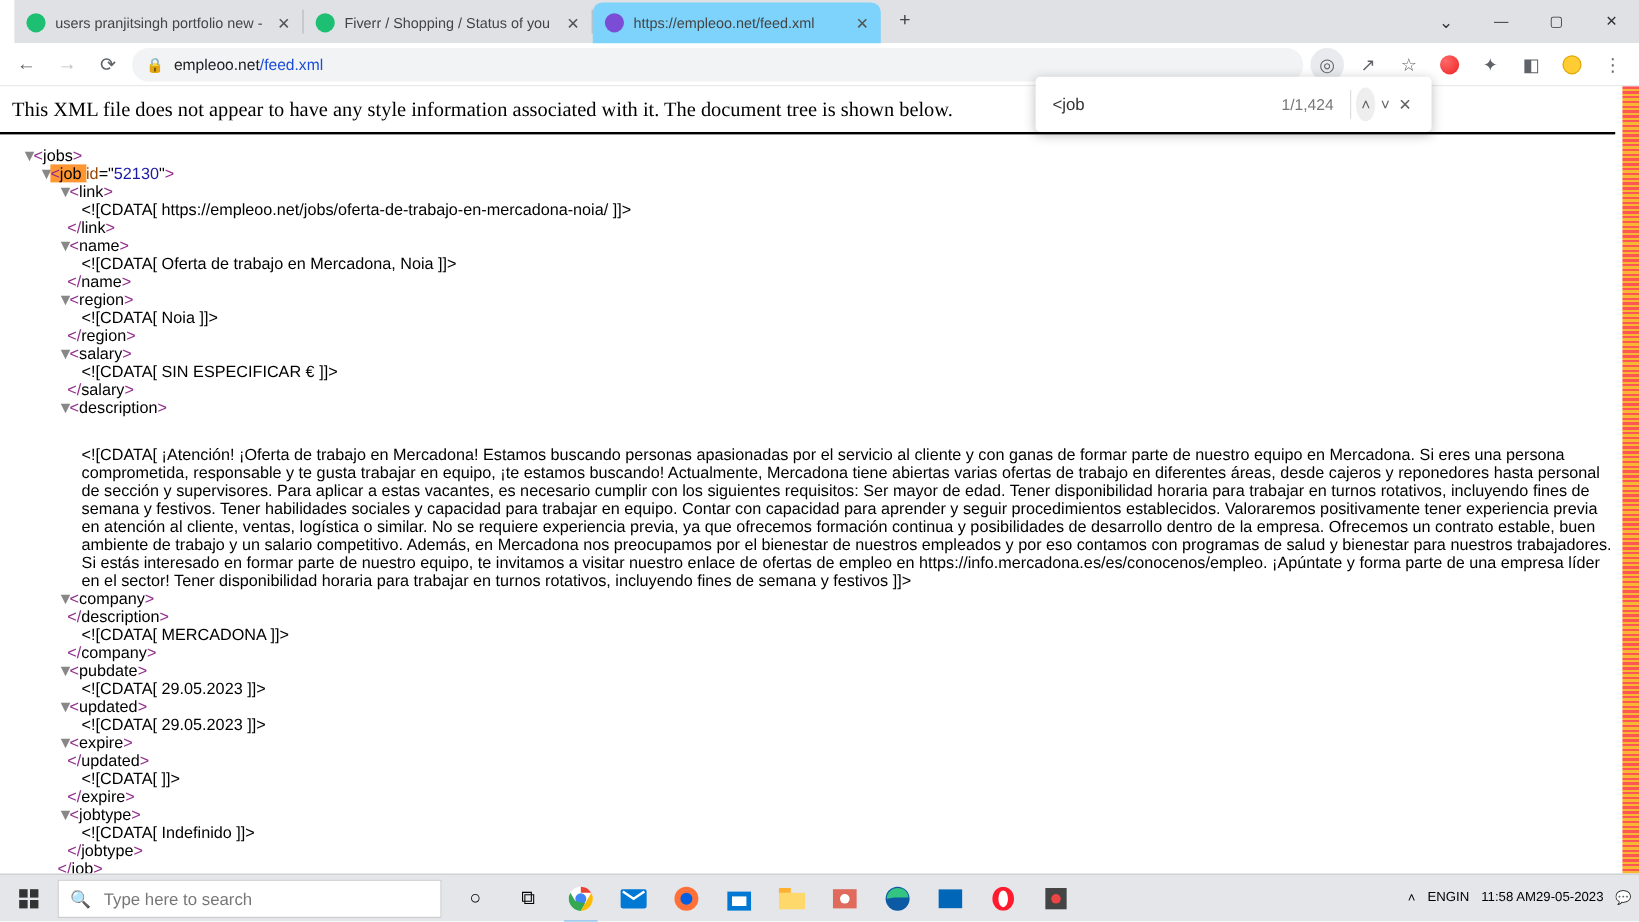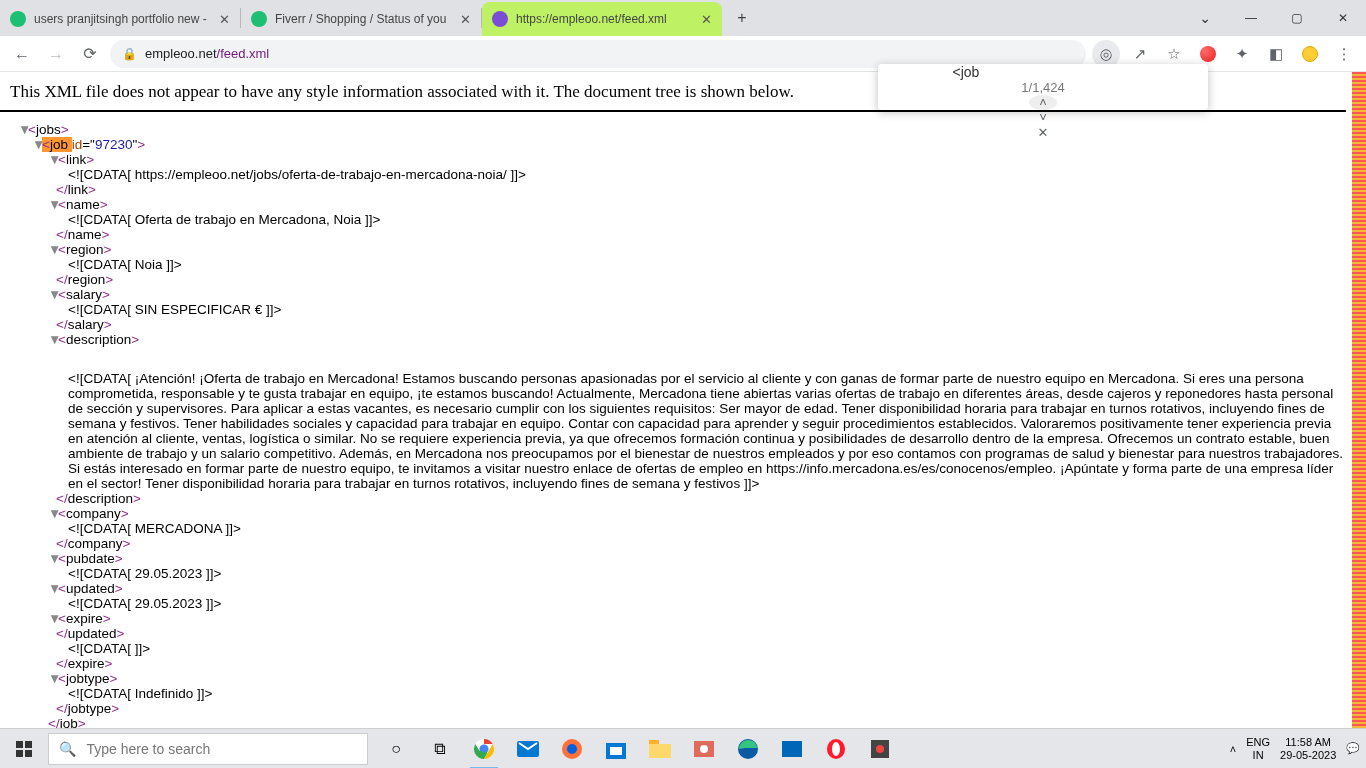--- a/index.html
+++ b/index.html
@@ -1,23 +1,23 @@
 <!DOCTYPE html>
 <html><head>
 <meta charset="utf-8">
 <style>
 * { margin:0; padding:0; box-sizing:border-box; font-family:"Segoe UI",Arial,sans-serif; }
 body { width:1366px; height:768px; overflow:hidden; background:#fff; position:relative; }
 
 
-.chrome-top { height:36px; background:#dfe1e5; display:flex; align-items:flex-end; }
+.chrome-top { height:36px; background:#dfe1e5; display:flex; align-items:flex-end;margin-left:12px; }
 .tab { height:34px; display:flex; align-items:center; padding:0 10px; font-size:12px; color:#444;
        border-top-left-radius:8px; border-top-right-radius:8px; max-width:240px; min-width:240px;
        position:relative; cursor:default; }
-.tab.active { background:#bef264; }
+.tab.active { background:#7dd3fc; }
 .tab .favicon { width:16px; height:16px; border-radius:50%; margin-right:8px; flex:none; }
 .fav-green { background:#1dbf73; }
 .fav-purple { background:#7b4dd6; border-radius:3px; }
 .tab .title { white-space:nowrap; overflow:hidden; text-overflow:ellipsis; flex:1; }
 .tab .x { margin-left:8px; color:#555; font-size:13px; flex:none; }
 .tab-sep { width:1px; height:20px; background:#b7b9bd; align-self:center; }
 .new-tab { width:28px; height:28px; margin-left:6px; display:flex; align-items:center; justify-content:center;
            color:#444; font-size:16px; border-radius:50%; align-self:center; }
 .win-ctrl { margin-left:auto; display:flex; }
 .win-btn { width:46px; height:36px; display:flex; align-items:center; justify-content:center; color:#333; font-size:12px; }
@@ -25,31 +25,31 @@
 
 .addr-bar { height:36px; background:#fff; border-bottom:1px solid #e4e4e4; display:flex; align-items:center;
             padding:0 8px; gap:6px; }
 .nav-btn { width:28px; height:28px; display:flex; align-items:center; justify-content:center; color:#5f6368;
            font-size:16px; border-radius:50%; }
 .nav-btn.disabled { color:#bfbfbf; }
 .url-box { flex:1; height:28px; background:#f1f3f4; border-radius:14px; display:flex; align-items:center;
            padding:0 12px; font-size:13px; color:#202124; }
 .url-box .lock { margin-right:8px; color:#5f6368; font-size:12px; }
 .url-domain { color:#202124; }
-.url-path { color:#701a75; }
+.url-path { color:#1d4ed8; }
 .toolbar-btn { width:28px; height:28px; display:flex; align-items:center; justify-content:center; color:#5f6368;
                border-radius:50%; font-size:15px; }
 .toolbar-btn.circ { background:#e8eaed; }
 .dot-red{width:16px;height:16px;border-radius:50%;background:radial-gradient(circle at 30% 30%,#ff6a6a,#e22);}
 .dot-yel{width:16px;height:16px;border-radius:50%;background:#ffcc33;border:1px solid #e0a800;}
 
 
-.find-bar { position:absolute; top:64px; right:158px; width:330px; height:46px; background:#fff;
+.find-bar { position:absolute; top:64px; right:173px; width:330px; height:46px; background:#fff;
             box-shadow:0 2px 10px rgba(0,0,0,.25); border-radius:4px; display:flex; align-items:center;
-            padding:0 14px; z-index:5;flex-direction:column; }
+            padding:0 14px; z-index:5; }
 .find-bar input { border:none; outline:none; font-size:14px; flex:1; color:#333; }
 .find-count { font-size:13px; color:#777; margin:0 10px; }
 .find-sep { width:1px; height:24px; background:#ddd; margin:0 4px;}
 .find-btn { width:28px; height:28px; display:flex; align-items:center; justify-content:center; color:#5f6368;
             border-radius:50%; font-size:13px; }
 .find-btn.hover { background:#eee; }
 
 
 .page { position:absolute; top:72px; left:0; right:14px; bottom:40px; background:#fff; overflow:hidden; }
 .xml-notice { font-family:"Times New Roman",serif; font-size:17px; padding:10px 10px 8px 10px; }
@@ -78,21 +78,21 @@
 .start { width:48px; height:40px; display:flex; align-items:center; justify-content:center; font-size:16px;
          color:#222; }
 .start-grid { width:16px; height:16px; display:grid; grid-template-columns:1fr 1fr; grid-template-rows:1fr 1fr; gap:2px;}
 .start-grid span{background:#333;}
 .search { height:32px; width:320px; background:#fff; border:1px solid #ccc; display:flex; align-items:center;
           padding:0 10px; color:#777; font-size:14px; gap:10px; }
 .task-icons { display:flex; align-items:center; height:40px; margin-left:6px; }
 .ticon { width:44px; height:40px; display:flex; align-items:center; justify-content:center; position:relative; }
 .ticon.active::after{content:"";position:absolute;bottom:0;left:8px;right:8px;height:2px;background:#76b9ed;}
 .sys { margin-left:auto; display:flex; align-items:center; padding-right:6px; gap:10px; font-size:11px; }
-.sys .col { display:flex; flex-direction:column; align-items:center; line-height:13px; }
+.sys .col { display:flex; flex-direction:row; align-items:center; line-height:13px; }
 svg { display:block; }
 </style>
 </head>
 <body>
 
 <div class="chrome-top">
   <div class="tab">
     <span class="favicon fav-green"></span>
     <span class="title">users pranjitsingh portfolio new -</span>
     <span class="x">✕</span>
@@ -148,37 +148,37 @@
   <div class="find-btn hover">˄</div>
   <div class="find-btn">˅</div>
   <div class="find-btn">✕</div>
 </div>
 
 <div class="page">
   <div class="xml-notice">This XML file does not appear to have any style information associated with it. The document tree is shown below.</div>
   <hr class="xml-hr">
   <div class="xml">
 <span class="line ind0"><span class="tog">▼</span><span class="brkt">&lt;</span><span class="tag">jobs</span><span class="brkt">&gt;</span></span>
-<span class="line ind1"><span class="tog">▼</span><span class="hl"><span class="brkt">&lt;</span><span class="tag">job</span> </span><span class="attr">id</span>="<span class="val">97230</span>"<span class="brkt">&gt;</span></span>
+<span class="line ind1"><span class="tog">▼</span><span class="hl"><span class="brkt">&lt;</span><span class="tag">job</span> </span><span class="attr">id</span>="<span class="val">52130</span>"<span class="brkt">&gt;</span></span>
 <span class="line ind2"><span class="tog">▼</span><span class="brkt">&lt;</span><span class="tag">link</span><span class="brkt">&gt;</span></span>
 <span class="line ind4"><span class="txt">&lt;![CDATA[ <span>https://empleoo.net/jobs/oferta-de-trabajo-en-mercadona-noia/</span> ]]&gt;</span></span>
 <span class="line ind3"><span class="brkt">&lt;/</span><span class="tag">link</span><span class="brkt">&gt;</span></span>
 <span class="line ind2"><span class="tog">▼</span><span class="brkt">&lt;</span><span class="tag">name</span><span class="brkt">&gt;</span></span>
 <span class="line ind4"><span class="txt">&lt;![CDATA[ <span>Oferta de trabajo en Mercadona, Noia</span> ]]&gt;</span></span>
 <span class="line ind3"><span class="brkt">&lt;/</span><span class="tag">name</span><span class="brkt">&gt;</span></span>
 <span class="line ind2"><span class="tog">▼</span><span class="brkt">&lt;</span><span class="tag">region</span><span class="brkt">&gt;</span></span>
 <span class="line ind4"><span class="txt">&lt;![CDATA[ <span>Noia</span> ]]&gt;</span></span>
 <span class="line ind3"><span class="brkt">&lt;/</span><span class="tag">region</span><span class="brkt">&gt;</span></span>
 <span class="line ind2"><span class="tog">▼</span><span class="brkt">&lt;</span><span class="tag">salary</span><span class="brkt">&gt;</span></span>
 <span class="line ind4"><span class="txt">&lt;![CDATA[ <span>SIN ESPECIFICAR €</span> ]]&gt;</span></span>
 <span class="line ind3"><span class="brkt">&lt;/</span><span class="tag">salary</span><span class="brkt">&gt;</span></span>
 <span class="line ind2"><span class="tog">▼</span><span class="brkt">&lt;</span><span class="tag">description</span><span class="brkt">&gt;</span></span>
 <div class="line wrap"><span class="txt">&lt;![CDATA[ <span>¡Atención! ¡Oferta de trabajo en Mercadona! Estamos buscando personas apasionadas por el servicio al cliente y con ganas de formar parte de nuestro equipo en Mercadona. Si eres una persona comprometida, responsable y te gusta trabajar en equipo, ¡te estamos buscando! Actualmente, Mercadona tiene abiertas varias ofertas de trabajo en diferentes áreas, desde cajeros y reponedores hasta personal de sección y supervisores. Para aplicar a estas vacantes, es necesario cumplir con los siguientes requisitos: Ser mayor de edad. Tener disponibilidad horaria para trabajar en turnos rotativos, incluyendo fines de semana y festivos. Tener habilidades sociales y capacidad para trabajar en equipo. Contar con capacidad para aprender y seguir procedimientos establecidos. Valoraremos positivamente tener experiencia previa en atención al cliente, ventas, logística o similar. No se requiere experiencia previa, ya que ofrecemos formación continua y posibilidades de desarrollo dentro de la empresa. Ofrecemos un contrato estable, buen ambiente de trabajo y un salario competitivo. Además, en Mercadona nos preocupamos por el bienestar de nuestros empleados y por eso contamos con programas de salud y bienestar para nuestros trabajadores. Si estás interesado en formar parte de nuestro equipo, te invitamos a visitar nuestro enlace de ofertas de empleo en https://info.mercadona.es/es/conocenos/empleo. ¡Apúntate y forma parte de una empresa líder en el sector! Tener disponibilidad horaria para trabajar en turnos rotativos, incluyendo fines de semana y festivos</span> ]]&gt;</span></div>
+<span class="line ind2"><span class="tog">▼</span><span class="brkt">&lt;</span><span class="tag">company</span><span class="brkt">&gt;</span></span>
 <span class="line ind3"><span class="brkt">&lt;/</span><span class="tag">description</span><span class="brkt">&gt;</span></span>
-<span class="line ind2"><span class="tog">▼</span><span class="brkt">&lt;</span><span class="tag">company</span><span class="brkt">&gt;</span></span>
 <span class="line ind4"><span class="txt">&lt;![CDATA[ <span>MERCADONA</span> ]]&gt;</span></span>
 <span class="line ind3"><span class="brkt">&lt;/</span><span class="tag">company</span><span class="brkt">&gt;</span></span>
 <span class="line ind2"><span class="tog">▼</span><span class="brkt">&lt;</span><span class="tag">pubdate</span><span class="brkt">&gt;</span></span>
 <span class="line ind4"><span class="txt">&lt;![CDATA[ <span>29.05.2023</span> ]]&gt;</span></span>
 <span class="line ind2"><span class="tog">▼</span><span class="brkt">&lt;</span><span class="tag">updated</span><span class="brkt">&gt;</span></span>
 <span class="line ind4"><span class="txt">&lt;![CDATA[ <span>29.05.2023</span> ]]&gt;</span></span>
 <span class="line ind2"><span class="tog">▼</span><span class="brkt">&lt;</span><span class="tag">expire</span><span class="brkt">&gt;</span></span>
 <span class="line ind3"><span class="brkt">&lt;/</span><span class="tag">updated</span><span class="brkt">&gt;</span></span>
 <span class="line ind4"><span class="txt">&lt;![CDATA[ <span></span> ]]&gt;</span></span>
 <span class="line ind3"><span class="brkt">&lt;/</span><span class="tag">expire</span><span class="brkt">&gt;</span></span>

